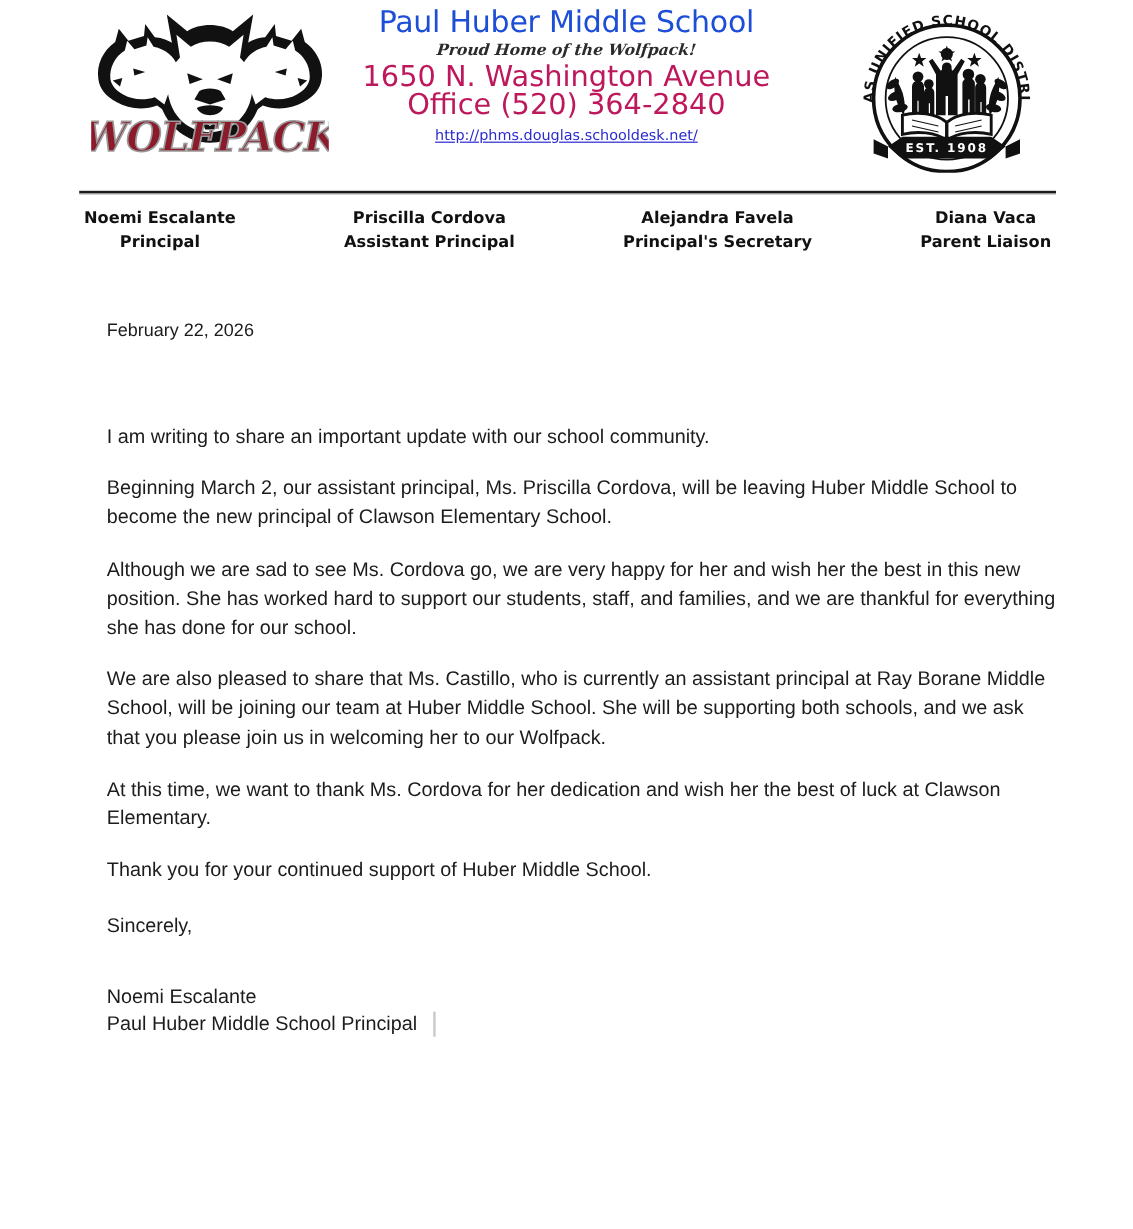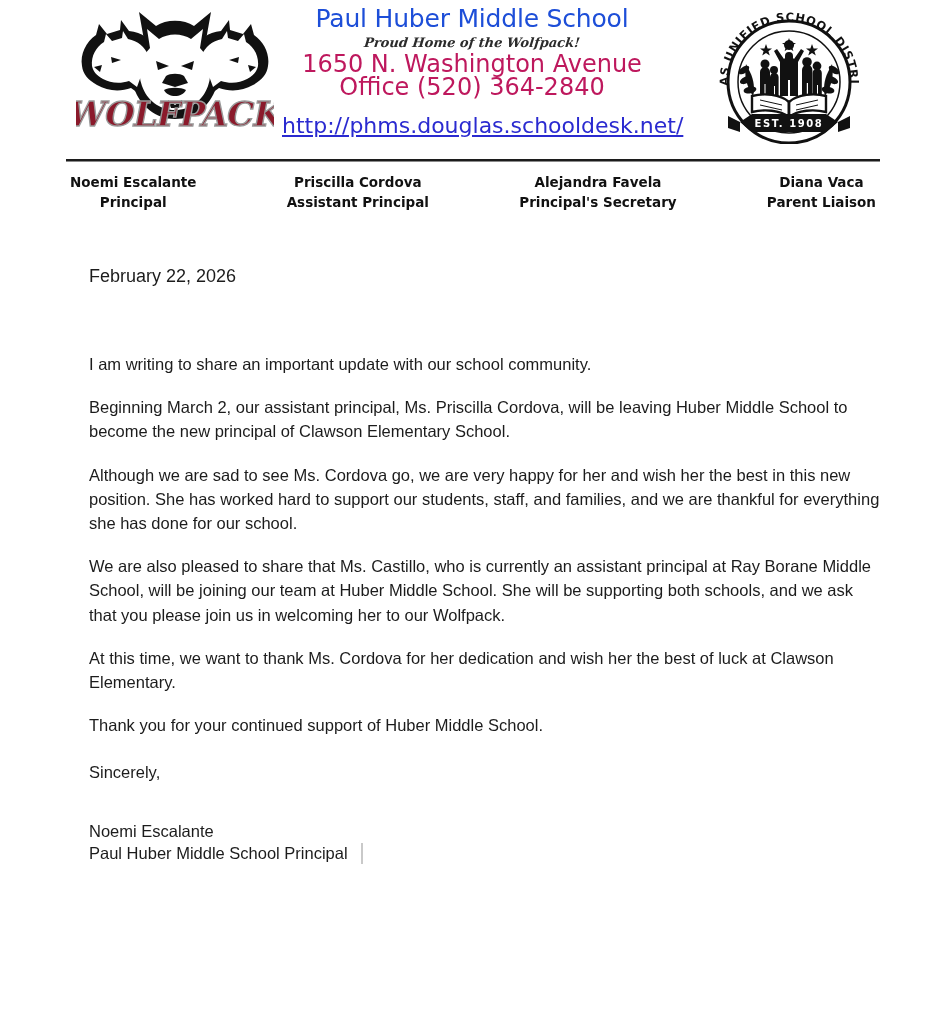--- a/index.html
+++ b/index.html
@@ -66,26 +66,26 @@
   }
   .school-addr {
     font-family: "DejaVu Sans", sans-serif;
     font-size: 24px;
     line-height: 23px;
     color: #be185d;
     white-space: nowrap;
   }
   .school-url {
     font-family: "DejaVu Sans", sans-serif;
-    font-size: 22px;
+    font-size: 12px;
     line-height: 23px;
     color: #2a2ad0;
     text-decoration: underline;
     display: inline-block;
-    margin-top: 15px;
+    margin-top: 3px;
   }
 
   
   .head-rule {
     position: absolute;
     left: 66px;
     top: 159px;
     width: 814px;
     height: 3px;
     border-top: 2px solid #1c1c1c;
@@ -117,21 +117,21 @@
   .staff-col .staff-title { display: block; }
 
   
   .letter-body {
     position: absolute;
     left: 89px;
     top: 265px;
     width: 795px;
   }
   .letter-date {
-    font-size: 18px;
+    font-size: 15px;
     line-height: 22px;
     color: #1c1c1c;
     margin: 0 0 65px 0;
   }
   .salutation {
     font-size: 16.5px;
     line-height: 22px;
     color: #1c1c1c;
     margin: 0 0 21px 0;
   }

